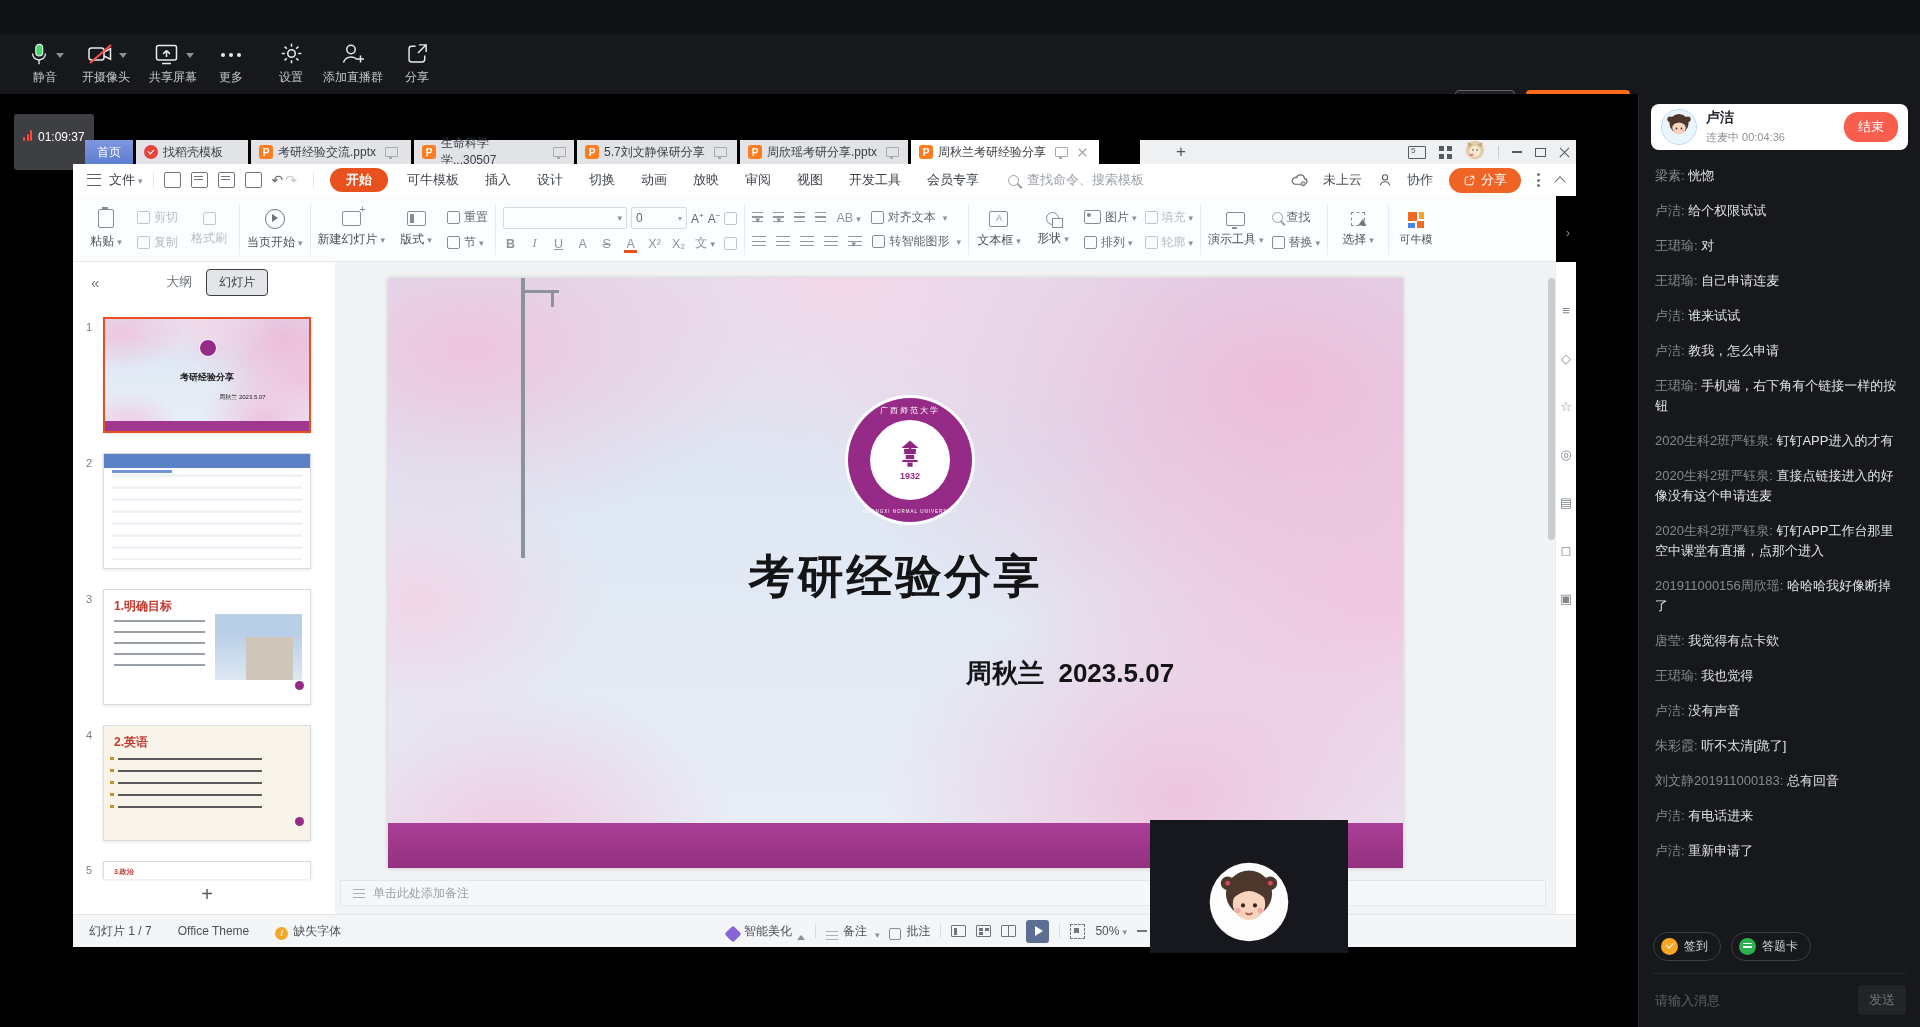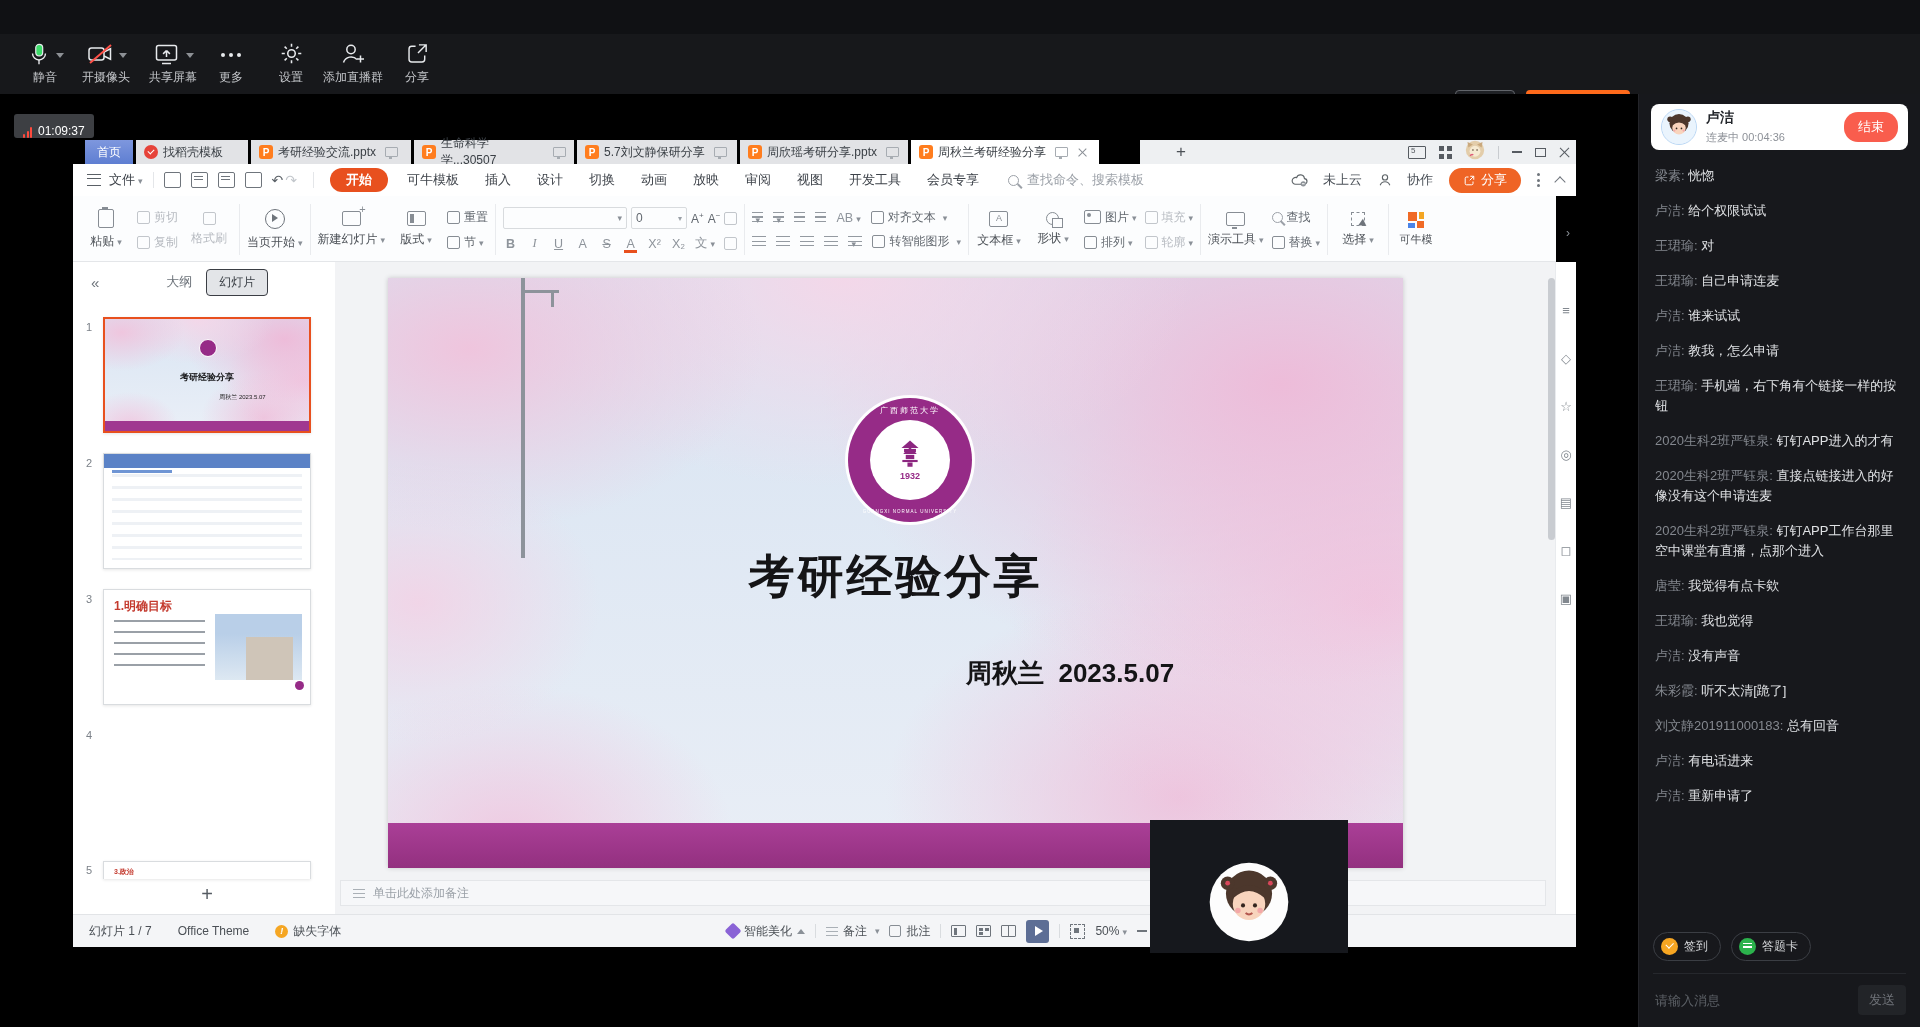--- a/index.html
+++ b/index.html
@@ -20,21 +20,21 @@
   .tool-item{position:absolute;top:7px;width:70px;display:flex;flex-direction:column;align-items:center;color:#c5c7cb;font-size:12px;cursor:pointer;justify-content:flex-end;}
   .tool-icon{height:28px;display:flex;align-items:center;justify-content:center;gap:3px;}
   .caret{width:0;height:0;border-left:4px solid transparent;border-right:4px solid transparent;border-top:5px solid #8d9095;margin-left:2px;}
   .dots3{display:flex;gap:4px;} .dots3 i{width:4px;height:4px;border-radius:50%;background:#e8eaed;}
   .pause-btn{position:absolute;left:1455px;top:56px;width:58px;height:34px;border:1px solid #62656b;border-radius:4px;background:#202226;color:#e6e8ea;font-size:14px;display:flex;align-items:center;justify-content:center;cursor:pointer;}
   .end-btn{position:absolute;left:1526px;top:56px;width:104px;height:34px;background:#ff6a1b;border-radius:4px;color:#fff;font-size:14px;display:flex;align-items:center;justify-content:center;cursor:pointer;}
   .stat{position:absolute;top:43px;width:96px;text-align:center;}
   .stat .v{font-size:15px;color:#a3a3a3;margin-top:38px;} .stat .l{font-size:11px;color:#8b8e94;margin-top:7px;}
   
   .share{position:absolute;top:94px;left:0;width:1638px;height:933px;background:#000;}
-  .timer{position:absolute;left:14px;top:20px;height:24px;background:#3d3f43;border-radius:3px;display:flex;align-items:flex-end;gap:6px;padding:0 9px;color:#fff;font-size:12px;}
+  .timer{position:absolute;left:14px;top:20px;height:24px;background:#3d3f43;border-radius:3px;display:flex;align-items:flex-start;gap:6px;padding:16px 9px;color:#fff;font-size:12px;}
   .sig{display:flex;align-items:flex-end;gap:1.5px;height:11px;}
   .sig i{width:2px;background:#ff4a3d;border-radius:1px;} .sig i:nth-child(1){height:4px;} .sig i:nth-child(2){height:7px;} .sig i:nth-child(3){height:11px;}
   
   .wps{position:absolute;left:73px;top:46px;width:1503px;height:807px;}
   .doc-tabs{position:absolute;top:0;left:0;right:0;height:24px;}
   .tabs-light{position:absolute;left:1067px;right:0;top:0;height:24px;background:#eef0f2;}
   .dtab{position:absolute;top:0;height:24px;display:flex;align-items:center;padding:0 8px;font-size:12px;color:#3b4046;background:#e2e3e6;box-sizing:border-box;gap:5px;cursor:pointer;}
   .dtab.home{background:linear-gradient(#7e97de,#5e7ed2);color:#fff;justify-content:center;}
   .dtab.active{background:#fff;}
   .p-ico{flex:none;width:14px;height:14px;border-radius:3px;background:#ff7d1e;color:#fff;font-size:10px;font-weight:bold;display:flex;align-items:center;justify-content:center;}
@@ -193,21 +193,21 @@
   .vscroll{position:absolute;right:1px;top:16px;width:7px;height:590px;}
   .vthumb{width:7px;height:262px;background:#c9ccd1;border-radius:4px;}
   
   .rightstrip{position:absolute;right:0;top:122px;bottom:32px;width:20px;background:#fff;border-left:1px solid #e9ebee;display:flex;flex-direction:column;align-items:center;padding-top:24px;gap:0;color:#82888f;font-size:13px;}
   .rs{height:48px;display:flex;align-items:center;cursor:pointer;}
   .rs1::after{content:"≡";} .rs2::after{content:"◇";} .rs3::after{content:"☆";}
   .rs4::after{content:"◎";} .rs5::after{content:"▤";} .rs6::after{content:"◻";} .rs7::after{content:"▣";}
   
   .statusbar{position:absolute;left:0;right:0;bottom:0;height:32px;background:#f4f5f7;border-top:1px solid #e2e4e7;font-size:12px;color:#4b5056;}
   .sb-left{position:absolute;left:16px;top:0;height:32px;display:flex;align-items:center;gap:26px;}
-  .sb-mf{display:flex;align-items:center;gap:5px;cursor:pointer;}
+  .sb-mf{display:flex;align-items:flex-end;gap:5px;cursor:pointer;}
   .warn-ico{width:13px;height:13px;border-radius:50%;background:#f5a623;color:#fff;font-size:9px;font-weight:bold;text-align:center;line-height:13px;}
   .warn-ico::after{content:"!";}
   .sb-right{position:absolute;right:385px;top:0;height:32px;display:flex;align-items:center;gap:10px;}
   .ssep{width:1px;height:14px;background:#d9dcdf;}
   .beaut-ico{width:12px;height:12px;background:#8a63d6;transform:rotate(45deg);border-radius:2px;}
   .up-caret{width:0;height:0;border-left:4px solid transparent;border-right:4px solid transparent;border-bottom:5px solid #8a9097;}
   .view-ico{width:15px;height:12px;border:1.2px solid #6f757c;border-radius:1px;box-sizing:border-box;}
   .view-ico.v1{background:linear-gradient(#6f757c,#6f757c) 2px 1.5px/3px 7px no-repeat;}
   .view-ico.v2{background:
      linear-gradient(#6f757c,#6f757c) 1.5px 1.5px/4px 3px no-repeat,
@@ -659,20 +659,27 @@
             <div class="mini-webbody"></div>
           </div>
           <span class="tnum" style="top:291px">3</span>
           <div class="thumb" style="top:287px">
             <div class="mini-rtitle">1.明确目标</div>
             <div class="mini-lines"></div>
             <div class="mini-photo"></div>
             <div class="mini-dot"></div>
           </div>
           <span class="tnum" style="top:427px">4</span>
+          <div class="thumb" style="top:423px">
+            <div class="t4bg"></div>
+            <div class="mini-rtitle">2.英语</div>
+            <div class="mini-bdots"></div>
+            <div class="mini-bullets"></div>
+            <div class="mini-dot"></div>
+          </div>
           <span class="tnum" style="top:562px">5</span>
           <div class="thumb" style="top:559px;height:18px;border-bottom:none">
             <div class="mini-rtitle" style="top:5px;font-size:7px">3.政治</div>
           </div>
           <div class="addslide" style="top:581px"></div>
         </div>
       </div>
 
       <div class="editarea">
         <div class="slide">
@@ -800,20 +807,21 @@
       <div class="msg"><span class="mname">梁素</span><span class="mtext">恍惚</span></div>
       <div class="msg"><span class="mname">卢洁</span><span class="mtext">给个权限试试</span></div>
       <div class="msg"><span class="mname">王珺瑜</span><span class="mtext">对</span></div>
       <div class="msg"><span class="mname">王珺瑜</span><span class="mtext">自己申请连麦</span></div>
       <div class="msg"><span class="mname">卢洁</span><span class="mtext">谁来试试</span></div>
       <div class="msg"><span class="mname">卢洁</span><span class="mtext">教我，怎么申请</span></div>
       <div class="msg"><span class="mname">王珺瑜</span><span class="mtext">手机端，右下角有个链接一样的按钮</span></div>
       <div class="msg"><span class="mname">2020生科2班严钰泉</span><span class="mtext">钉钉APP进入的才有</span></div>
       <div class="msg"><span class="mname">2020生科2班严钰泉</span><span class="mtext">直接点链接进入的好像没有这个申请连麦</span></div>
       <div class="msg"><span class="mname">2020生科2班严钰泉</span><span class="mtext">钉钉APP工作台那里空中课堂有直播，点那个进入</span></div>
+      <div class="msg"><span class="mname">201911000156周欣瑶</span><span class="mtext">哈哈哈我好像断掉了</span></div>
       <div class="msg"><span class="mname">唐莹</span><span class="mtext">我觉得有点卡欸</span></div>
       <div class="msg"><span class="mname">王珺瑜</span><span class="mtext">我也觉得</span></div>
       <div class="msg"><span class="mname">卢洁</span><span class="mtext">没有声音</span></div>
       <div class="msg"><span class="mname">朱彩霞</span><span class="mtext">听不太清[跪了]</span></div>
       <div class="msg"><span class="mname">刘文静201911000183</span><span class="mtext">总有回音</span></div>
       <div class="msg"><span class="mname">卢洁</span><span class="mtext">有电话进来</span></div>
       <div class="msg"><span class="mname">卢洁</span><span class="mtext">重新申请了</span></div>
     </div>
     <div class="chat-bottom">
       <div class="pills">

